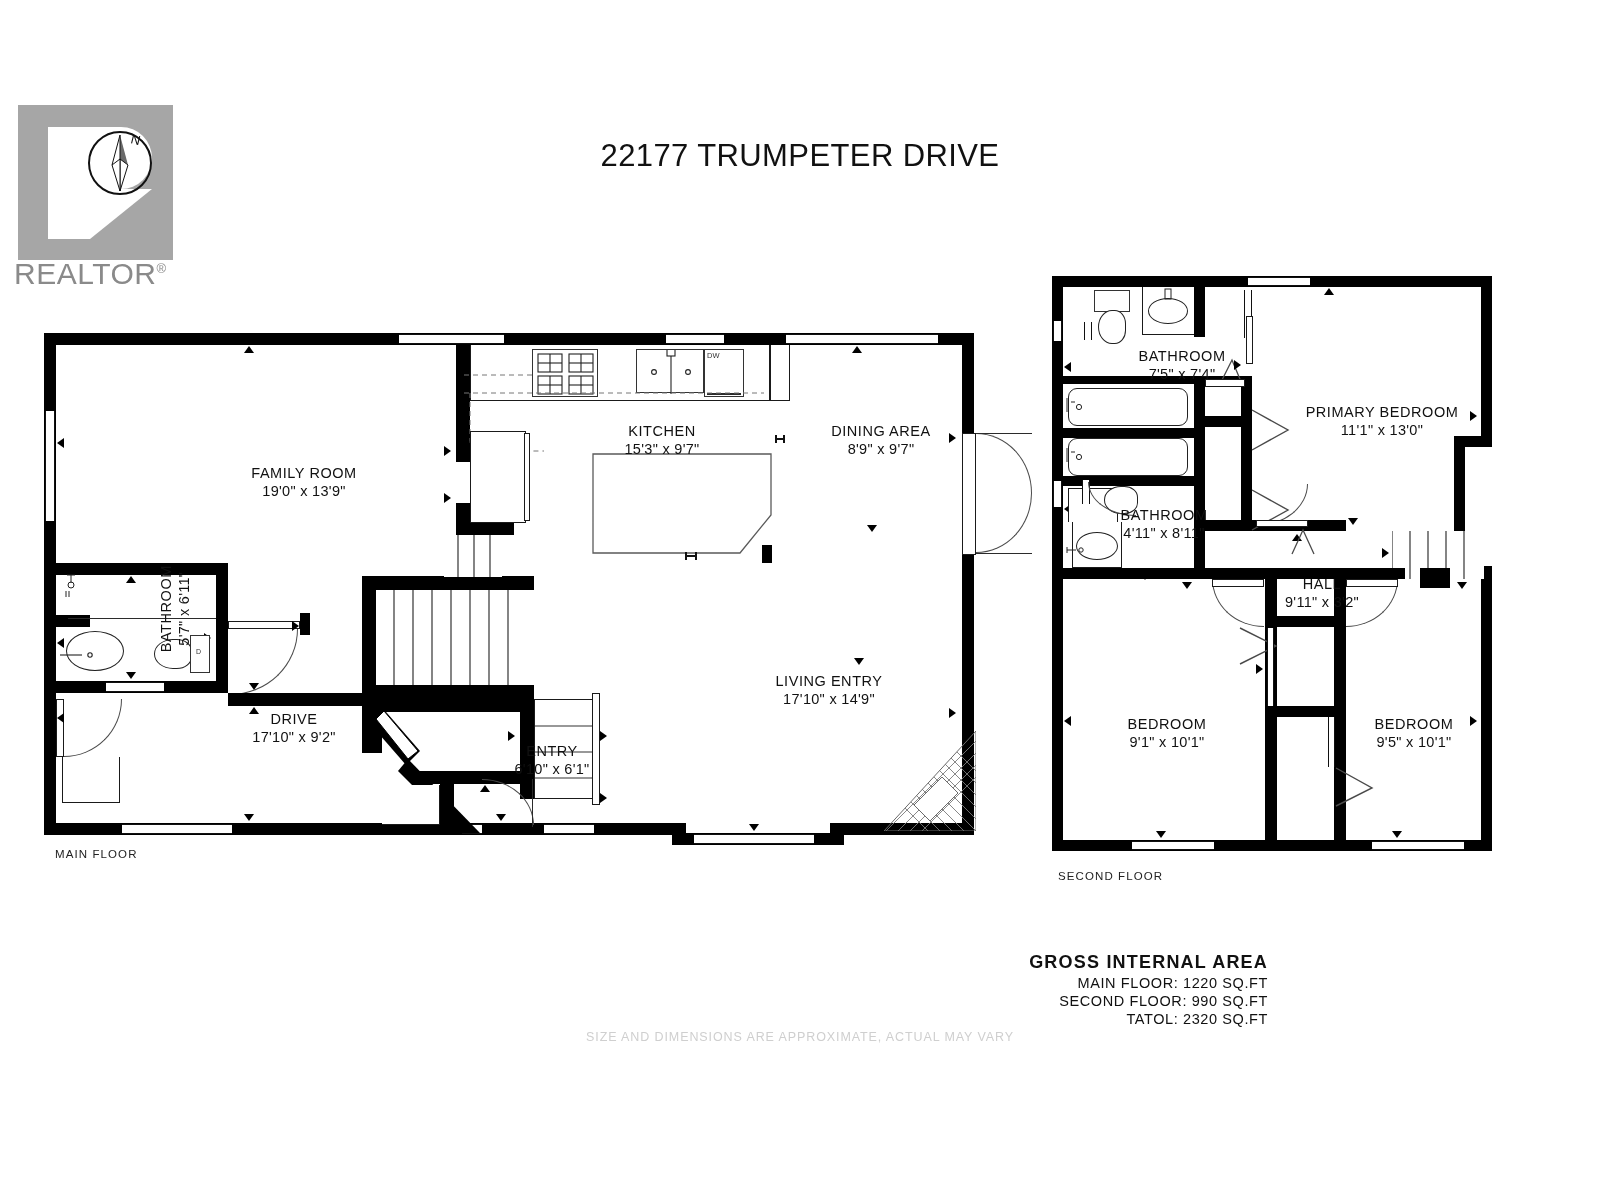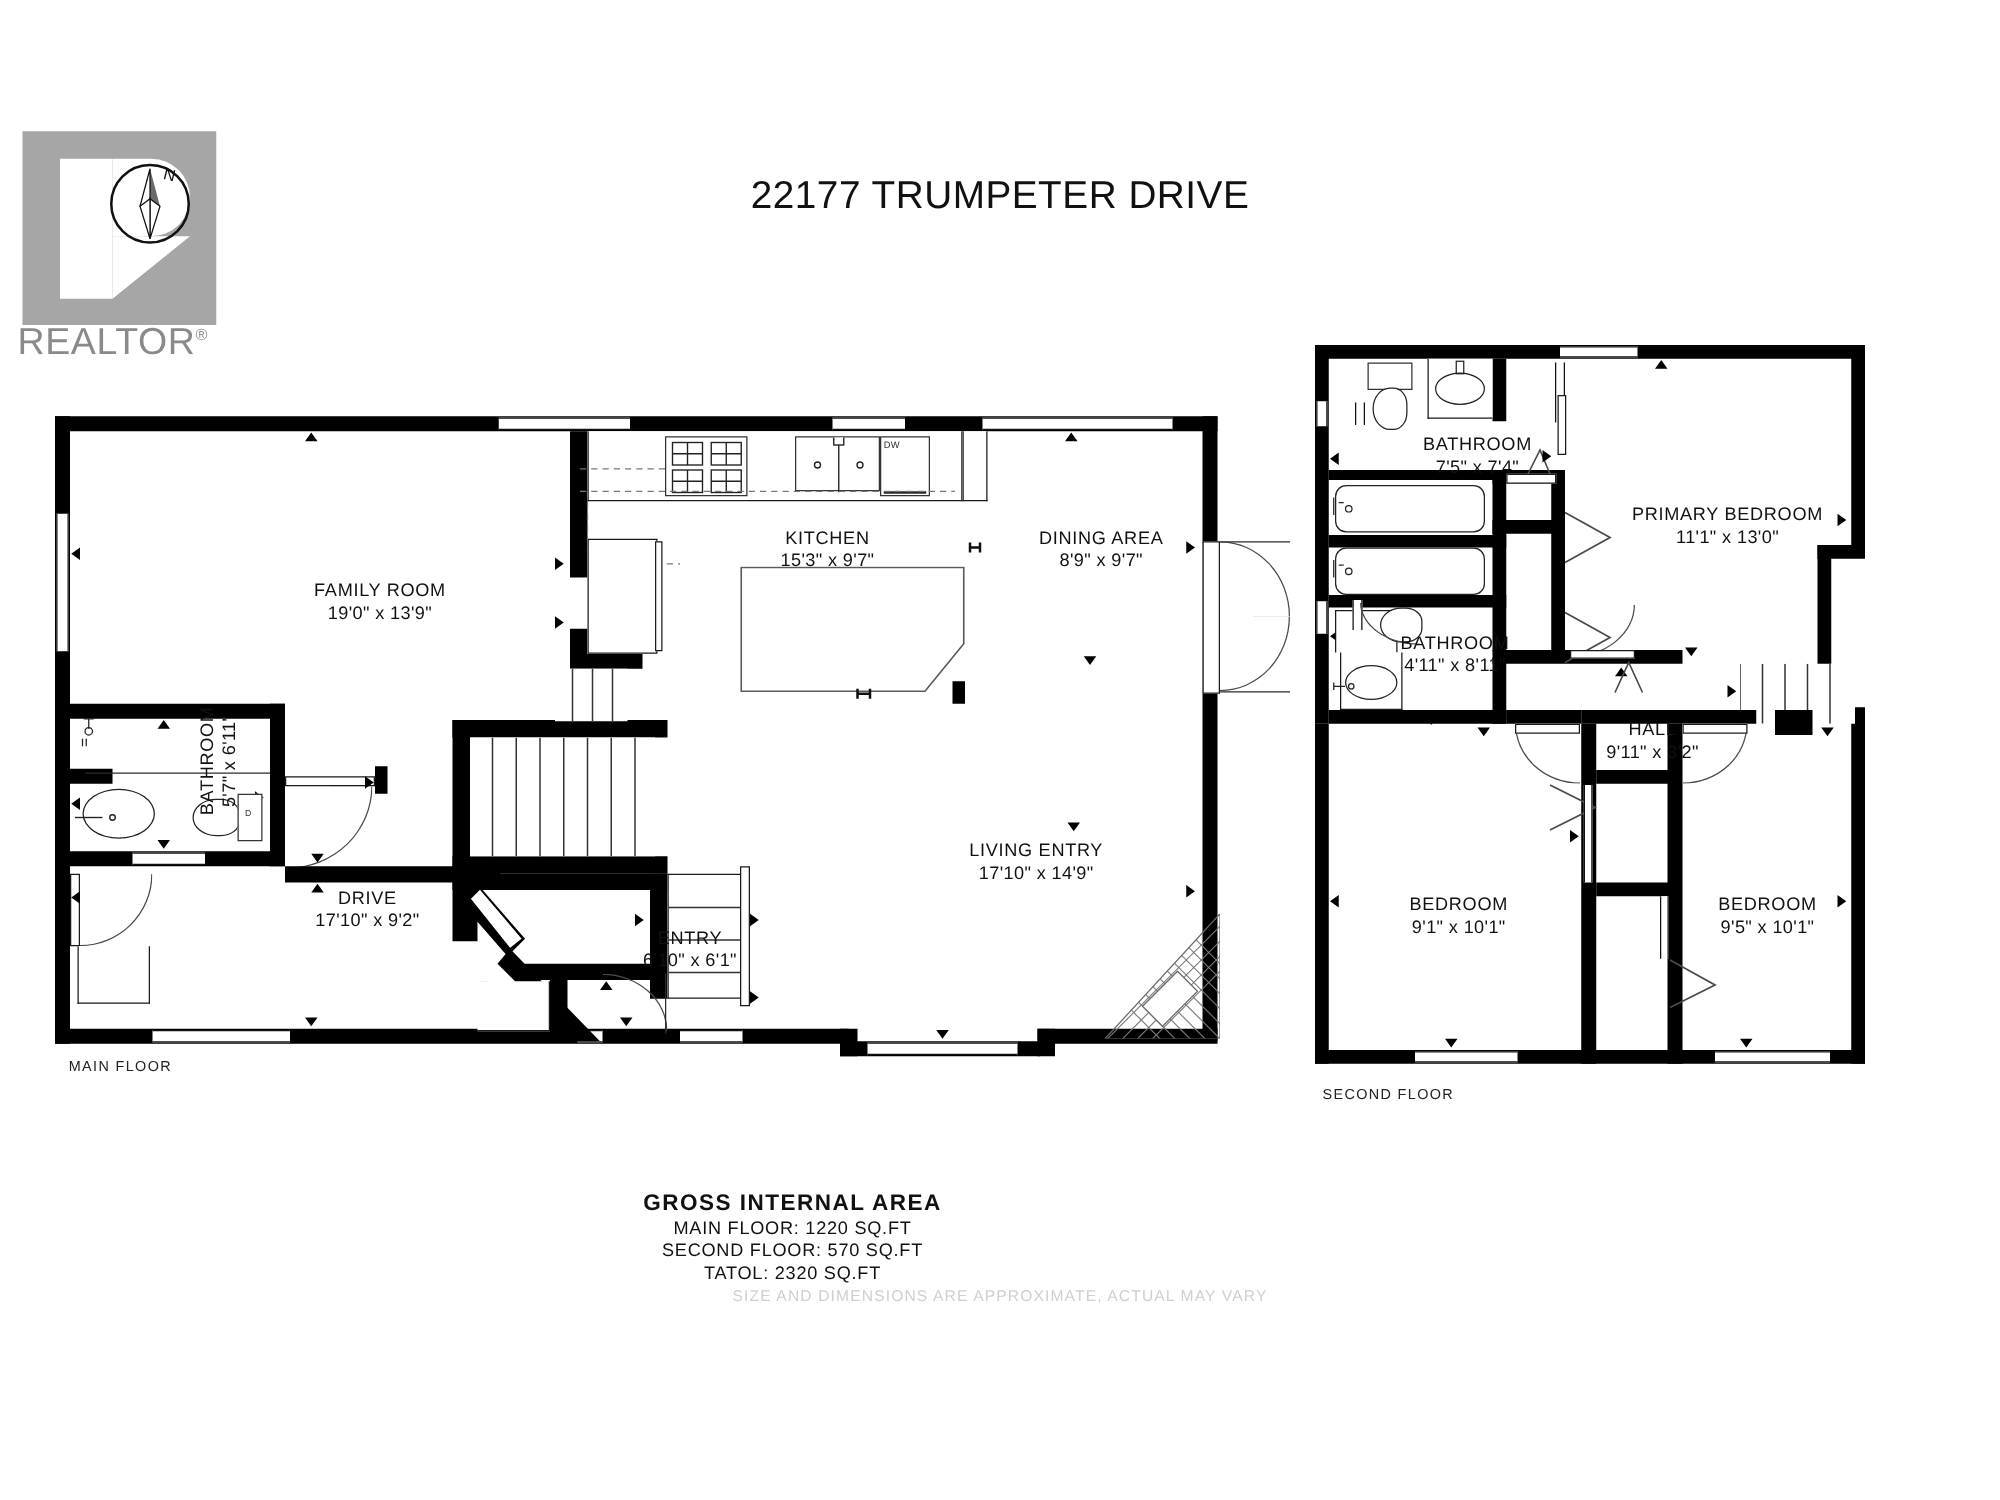--- a/index.html
+++ b/index.html
@@ -78,21 +78,21 @@
   .toilet-seat { position:absolute; border:1.3px solid #222; border-radius:50% 40% 40% 50%; background:#fff; }
   .cab { position:absolute; border:1.2px solid #333; background:#fff; }
 
   
   .stair { position:absolute; background:#fff; border:1.2px solid #333; }
 
   
   .hatch { position:absolute; overflow:hidden; }
 
   
-  #area-block { position:absolute; left:0; top:952px; width:1268px; text-align:center; }
+  #area-block { position:absolute; left:0; top:952px; width:1268px; text-align:right; }
   #area-block .h { font-size:18px; font-weight:bold; letter-spacing:1.2px; }
   #area-block .r { font-size:14.5px; letter-spacing:0.6px; margin-top:2px; }
   #disclaimer {
     position:absolute; left:0; top:1030px; width:1600px; text-align:center;
     font-size:12.5px; letter-spacing:0.9px; color:#cfcfcf;
   }
 </style>
 </head>
 <body>
 
@@ -603,19 +603,19 @@
       <span>BEDROOM</span>
       <span class="dim">9'5" x 10'1"</span>
     </div>
   </div>
 
   <div class="floor-cap" style="left:1058px; top:870px;">SECOND FLOOR</div>
 
   <div id="area-block">
     <div class="h">GROSS INTERNAL AREA</div>
     <div class="r">MAIN FLOOR: 1220 SQ.FT</div>
-    <div class="r">SECOND FLOOR:  570  SQ.FT</div>
+    <div class="r">SECOND FLOOR:  990  SQ.FT</div>
     <div class="r">TATOL: 2320 SQ.FT</div>
   </div>
 
   <div id="disclaimer">SIZE AND DIMENSIONS ARE APPROXIMATE, ACTUAL MAY VARY</div>
 
 </div>
 
 </body></html>

